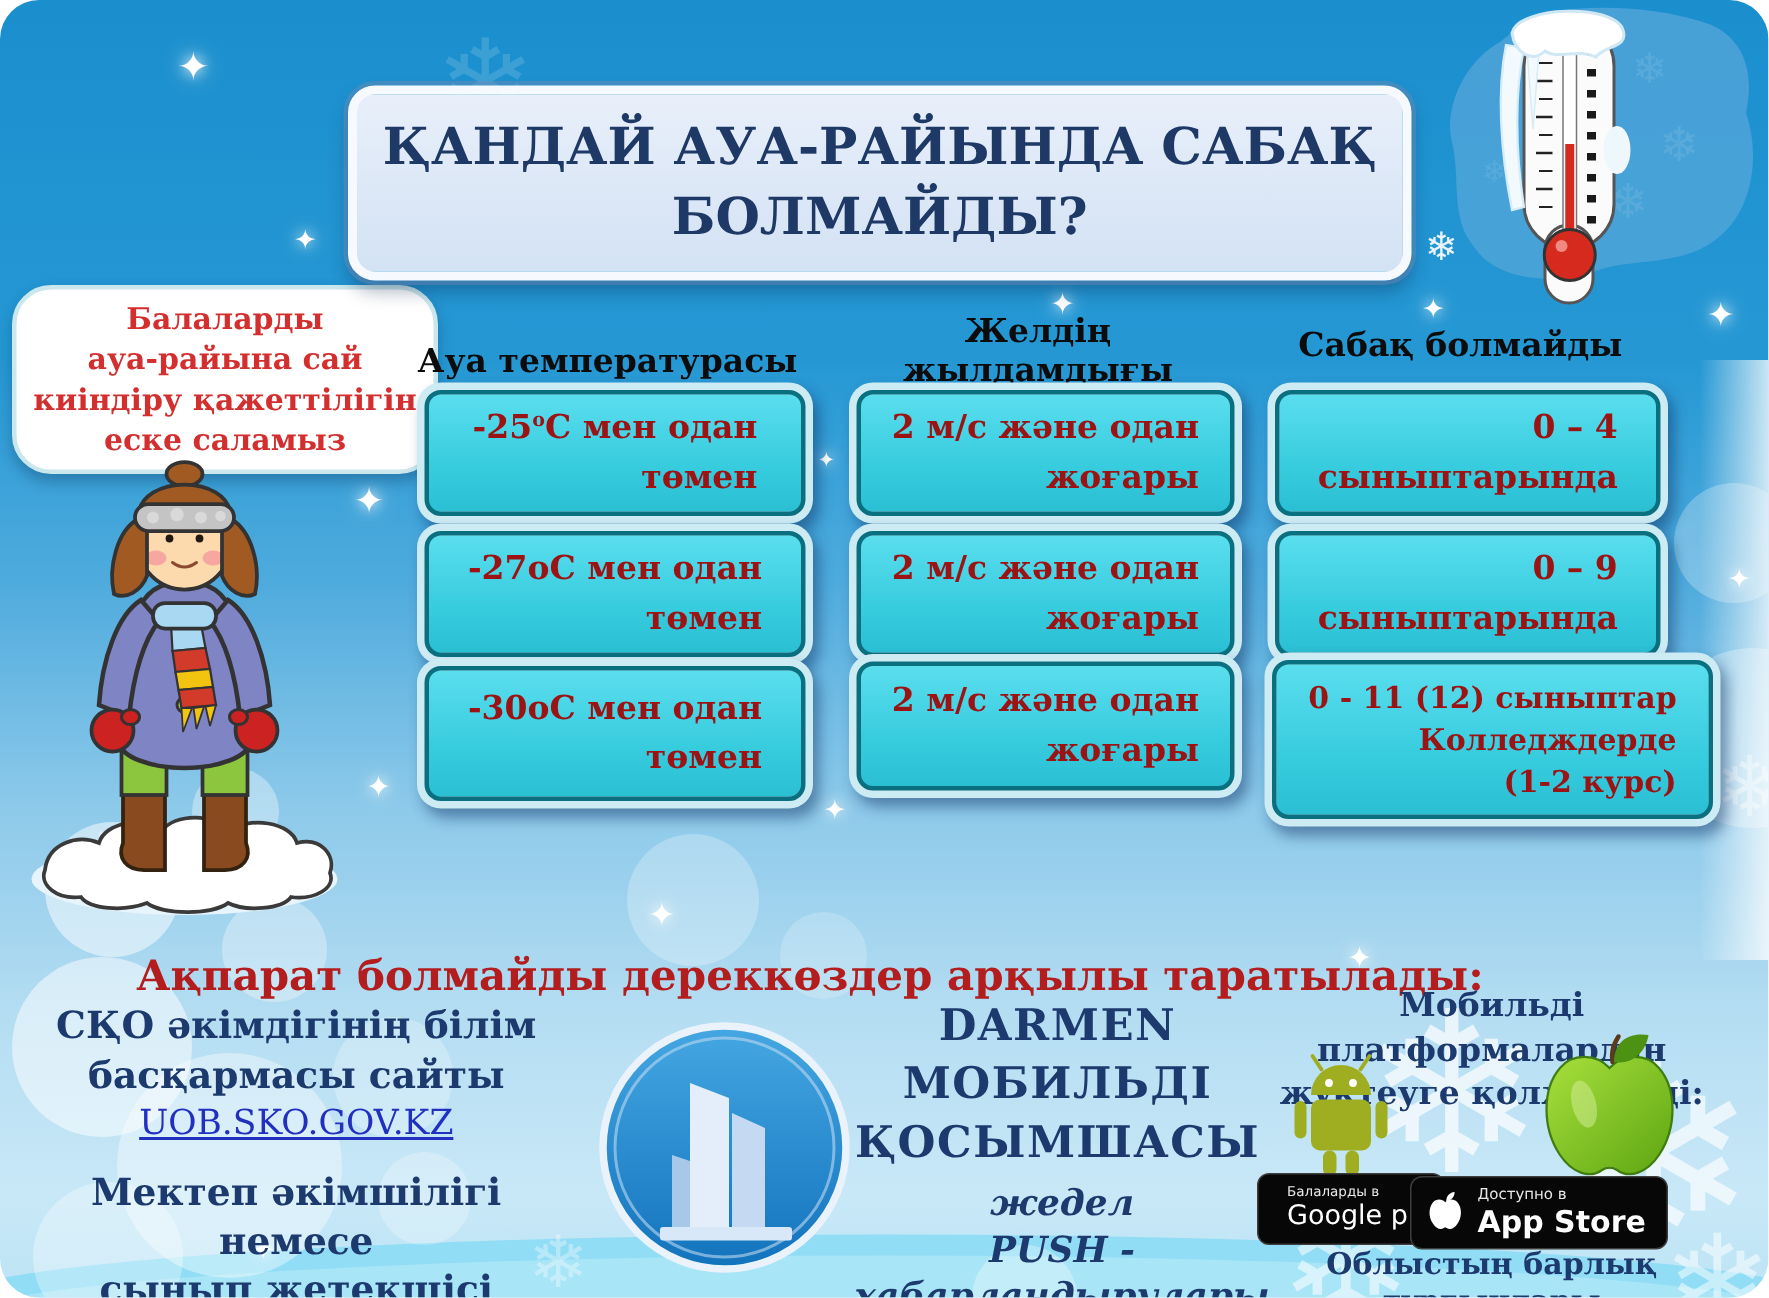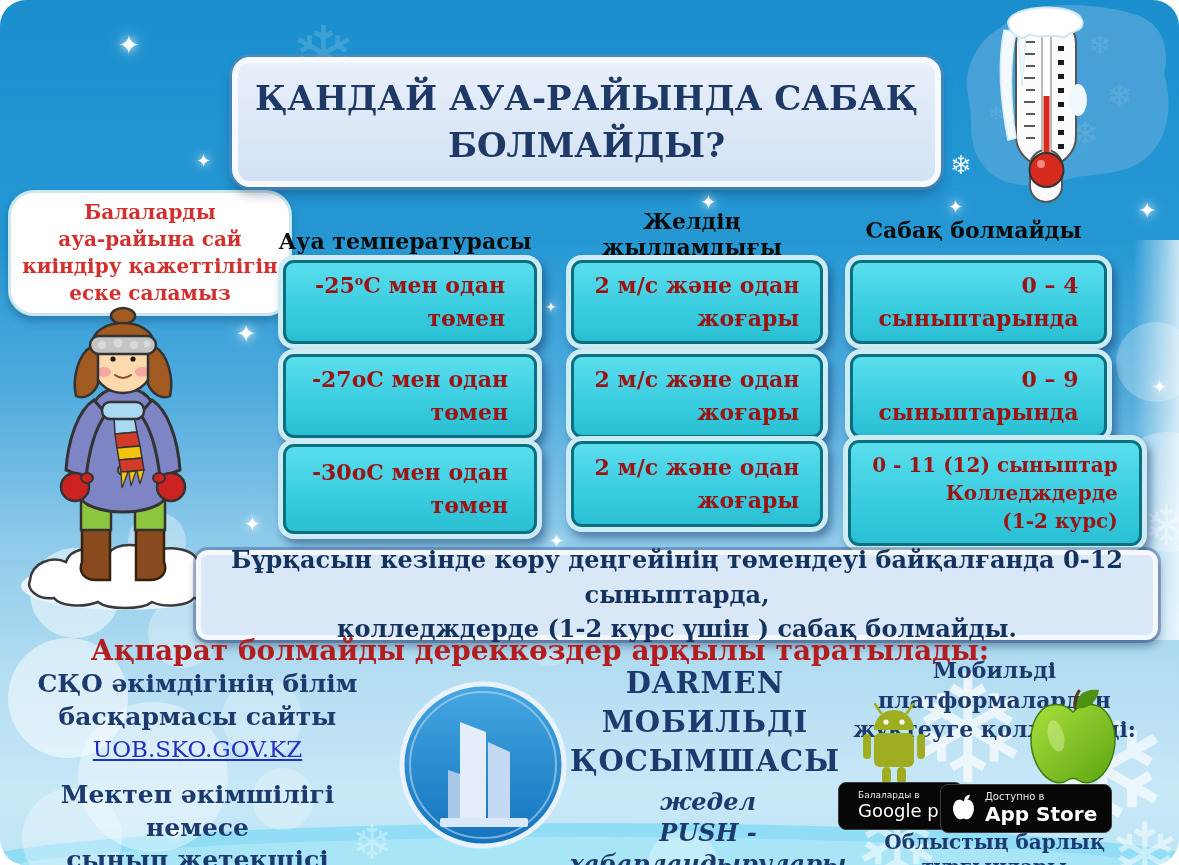--- a/index.html
+++ b/index.html
@@ -255,24 +255,20 @@
     <path d="M74 54 C76 26 134 26 136 54 L136 60 L74 60 Z" fill="#a05a22" stroke="#333" stroke-width="2.5"></path>
     <path d="M74 56 C60 64 54 88 58 106 C66 110 76 104 80 94 L80 60 Z" fill="#a05a22" stroke="#333" stroke-width="2.5"></path>
     <path d="M136 56 C150 64 156 88 152 106 C144 110 134 104 130 94 L130 60 Z" fill="#a05a22" stroke="#333" stroke-width="2.5"></path>
     <rect x="72" y="46" width="66" height="18" rx="9" fill="#c4c4c4" stroke="#333" stroke-width="2.5"></rect>
     <circle cx="84" cy="55" r="4" fill="#d9d9d9"></circle>
     <circle cx="100" cy="53" r="4.5" fill="#d9d9d9"></circle>
     <circle cx="116" cy="55" r="4" fill="#d9d9d9"></circle>
     <circle cx="129" cy="54" r="3.5" fill="#d9d9d9"></circle>
   </svg>
 
-  <div class="abs banner-box">
-    <div class="banner-text preline">Бұрқасын кезінде көру деңгейінің төмендеуі байқалғанда 0-12 сыныптарда,
-колледждерде (1-2 курс үшін ) сабақ болмайды.</div>
-  </div>
 
   <div class="abs src-heading">Ақпарат болмайды дереккөздер арқылы таратылады:</div>
 
   <div class="abs left-src">
     <div class="lbl preline">СҚО әкімдігінің білім
 басқармасы сайты</div>
     <a class="site-link" href="#">UOB.SKO.GOV.KZ</a>
     <div class="lbl preline school-lbl">Мектеп әкімшілігі немесе
 сынып жетекшісі</div>
   </div>

